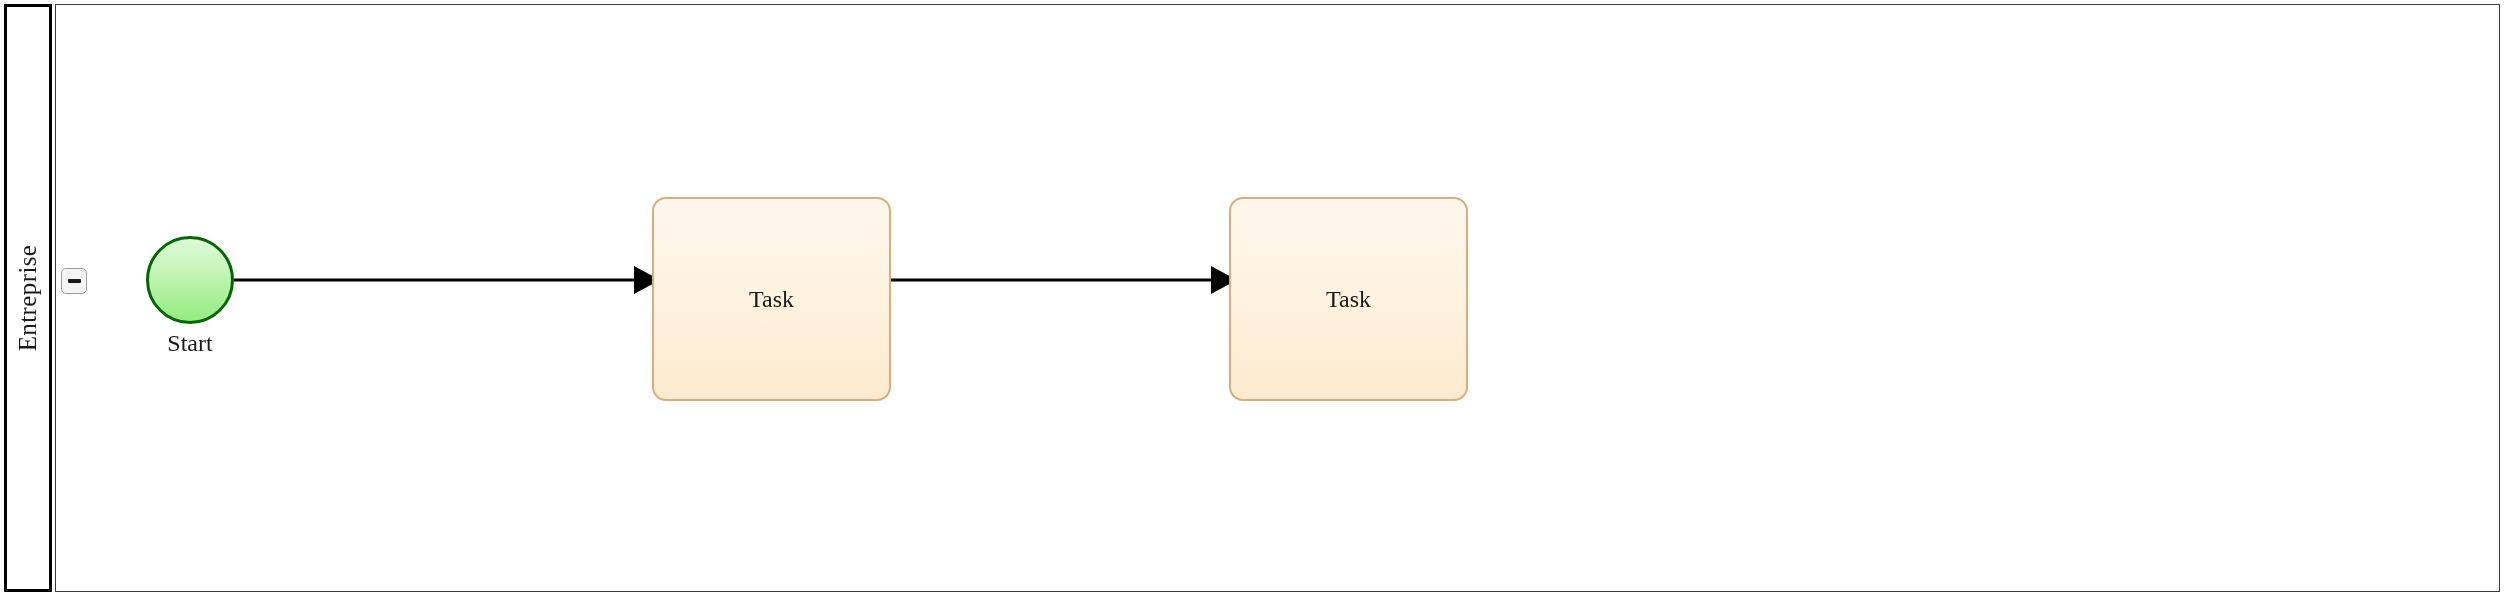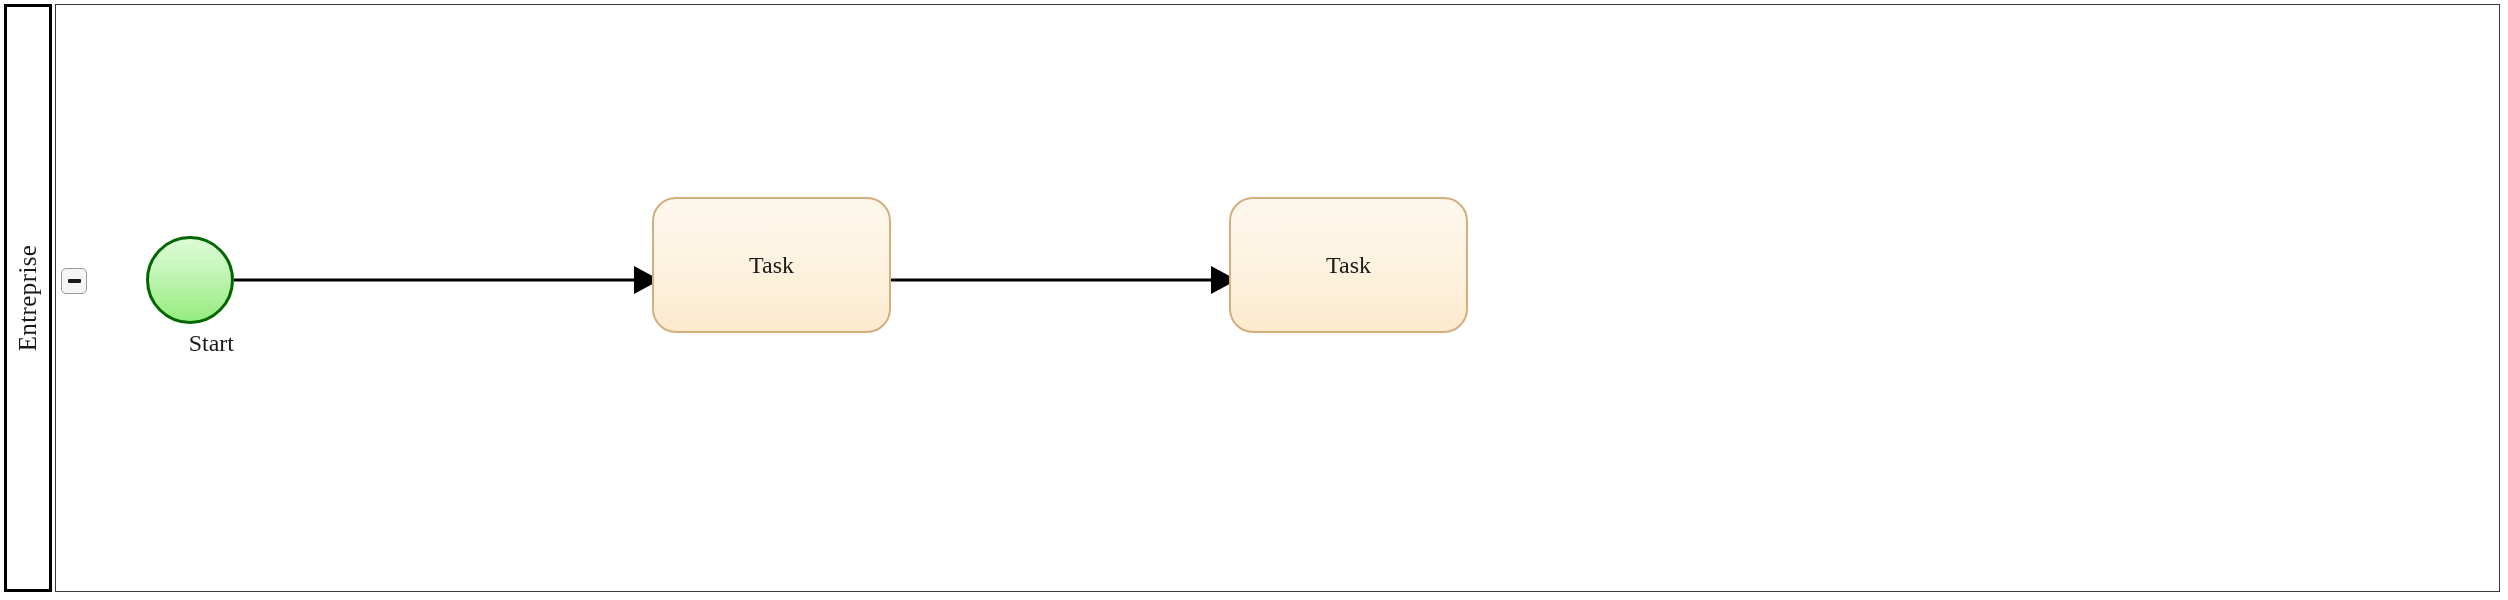--- a/index.html
+++ b/index.html
@@ -103,36 +103,36 @@
     border-radius: 50%;
     border: 3px solid #026601;
     box-sizing: border-box;
     background: linear-gradient(180deg, #dcfbd6 0%, #c6f5ba 38%, #a6ef93 78%, #95ec80 100%);
   }
   .start-event-label {
     position: absolute;
     left: 146px;
     top: 330px;
     width: 88px;
-    text-align: right;
+    text-align: center;
     font-size: 24px;
     color: #1a1a1a;
     white-space: nowrap;
     z-index: 5;
   }
 
   
   .task {
     position: absolute;
     top: 197px;
     width: 239px;
-    height: 136px;
+    height: 204px;
     box-sizing: border-box;
     border: 2px solid #d6ae7d;
-    border-radius: 24px;
+    border-radius: 14px;
     background: linear-gradient(180deg, #fdf7ec 0%, #fdf3e1 45%, #fdeacf 100%);
     display: flex;
     align-items: center;
     justify-content: center;
     z-index: 5;
   }
   .task-label {
     font-size: 24px;
     color: #1a1a1a;
     white-space: nowrap;

